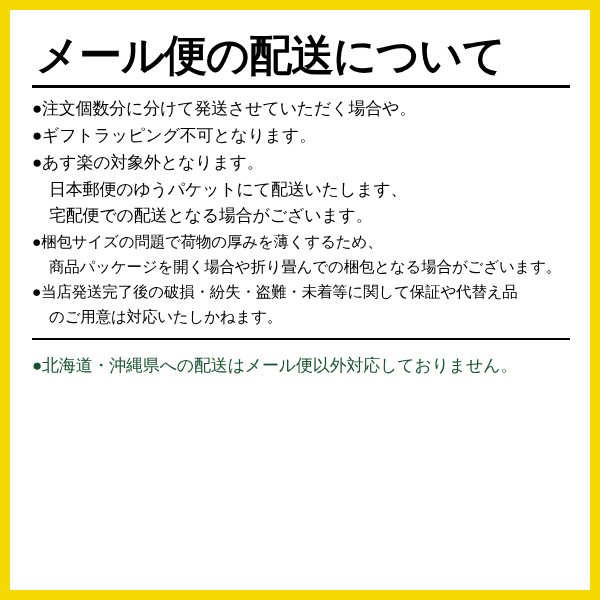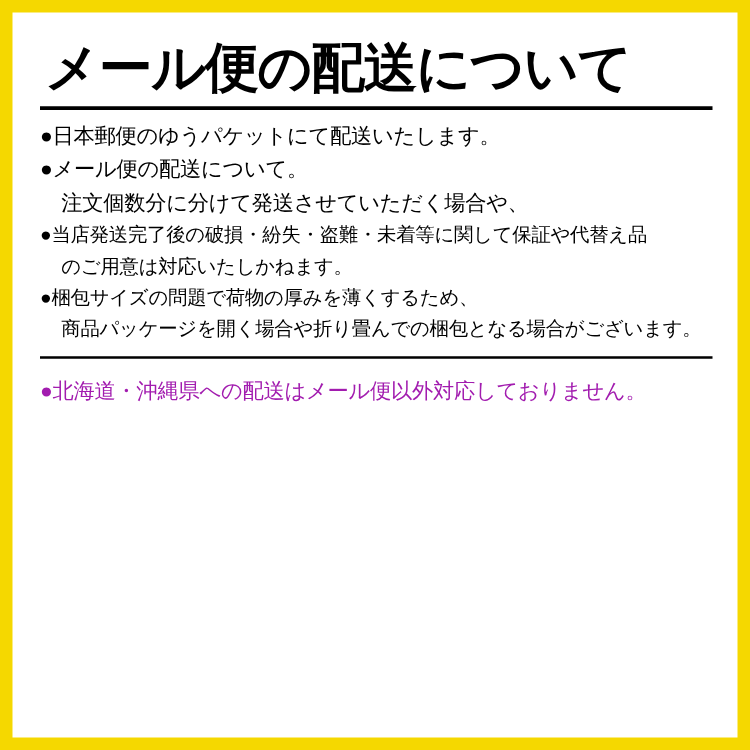--- a/index.html
+++ b/index.html
@@ -67,52 +67,56 @@
   .list li.small .sub {
     font-size: 15.5px;
   }
   .bottom-rule {
     border: none;
     border-top: 2px solid #000000;
     margin: 14px 4px 14px 4px;
   }
   .footer-note {
     font-size: 17px;
-    color: #a21caf;
+    color: #14532d;
     padding-left: 4px;
     letter-spacing: -0.2px;
     white-space: nowrap;
   }
 </style>
 </head>
 <body>
 
 <div class="page">
   <div class="inner">
 
     <h1 class="title">メール便の配送について</h1>
     <hr class="title-rule">
 
     <ul class="list">
       <li>
-        <span>●日本郵便のゆうパケットにて配送いたします。</span>
+        <span>●注文個数分に分けて発送させていただく場合や。</span>
       </li>
       <li>
-        <span>●メール便の配送について。</span>
+        <span>●ギフトラッピング不可となります。</span>
       </li>
       <li>
-        <span class="sub">注文個数分に分けて発送させていただく場合や、</span>
+        <span>●あす楽の対象外となります。</span>
+      </li>
+      <li>
+        <span class="sub">日本郵便のゆうパケットにて配送いたします、</span>
+        <span class="sub">宅配便での配送となる場合がございます。</span>
+      </li>
+      <li class="small">
+        <span>●梱包サイズの問題で荷物の厚みを薄くするため、</span>
+        <span class="sub">商品パッケージを開く場合や折り畳んでの梱包となる場合がございます。</span>
       </li>
       <li class="small">
         <span>●当店発送完了後の破損・紛失・盗難・未着等に関して保証や代替え品</span>
         <span class="sub">のご用意は対応いたしかねます。</span>
-      </li>
-      <li class="small">
-        <span>●梱包サイズの問題で荷物の厚みを薄くするため、</span>
-        <span class="sub">商品パッケージを開く場合や折り畳んでの梱包となる場合がございます。</span>
       </li>
     </ul>
 
     <hr class="bottom-rule">
 
     <div class="footer-note">●北海道・沖縄県への配送はメール便以外対応しておりません。</div>
 
   </div>
 </div>
 

